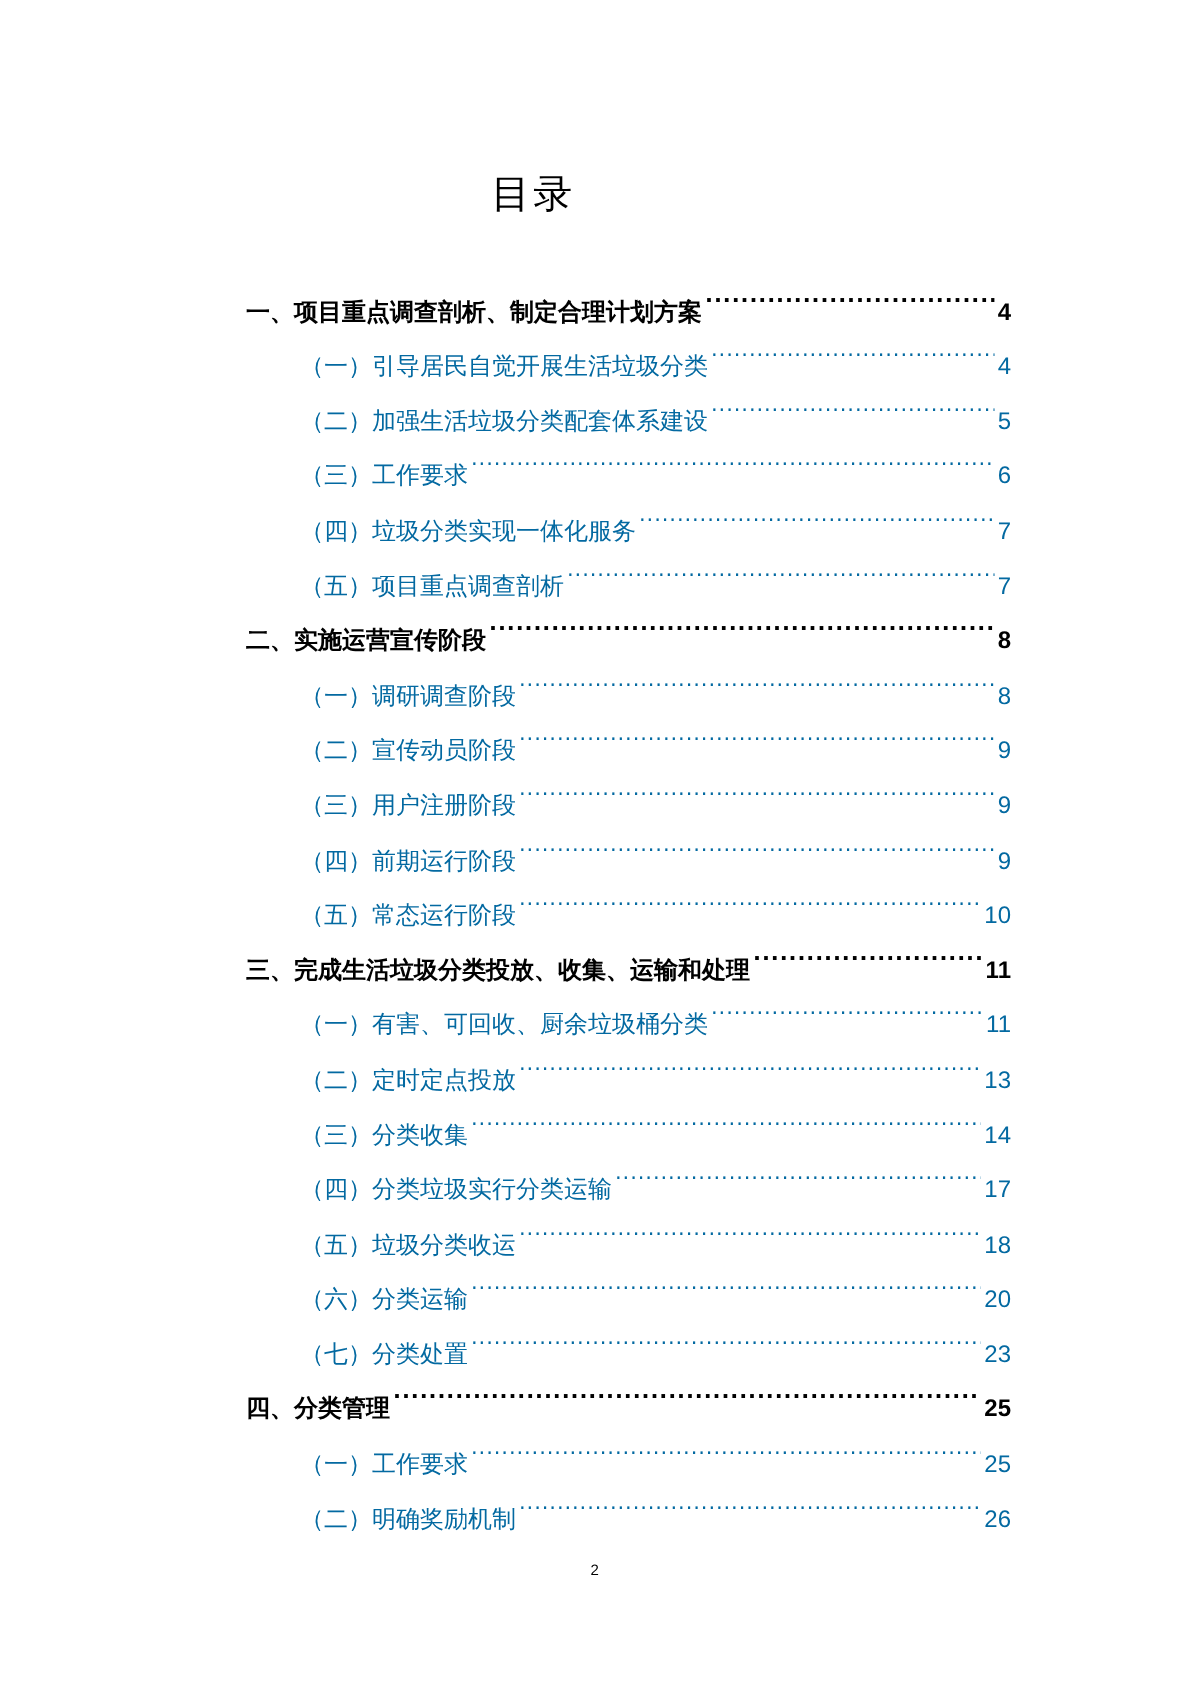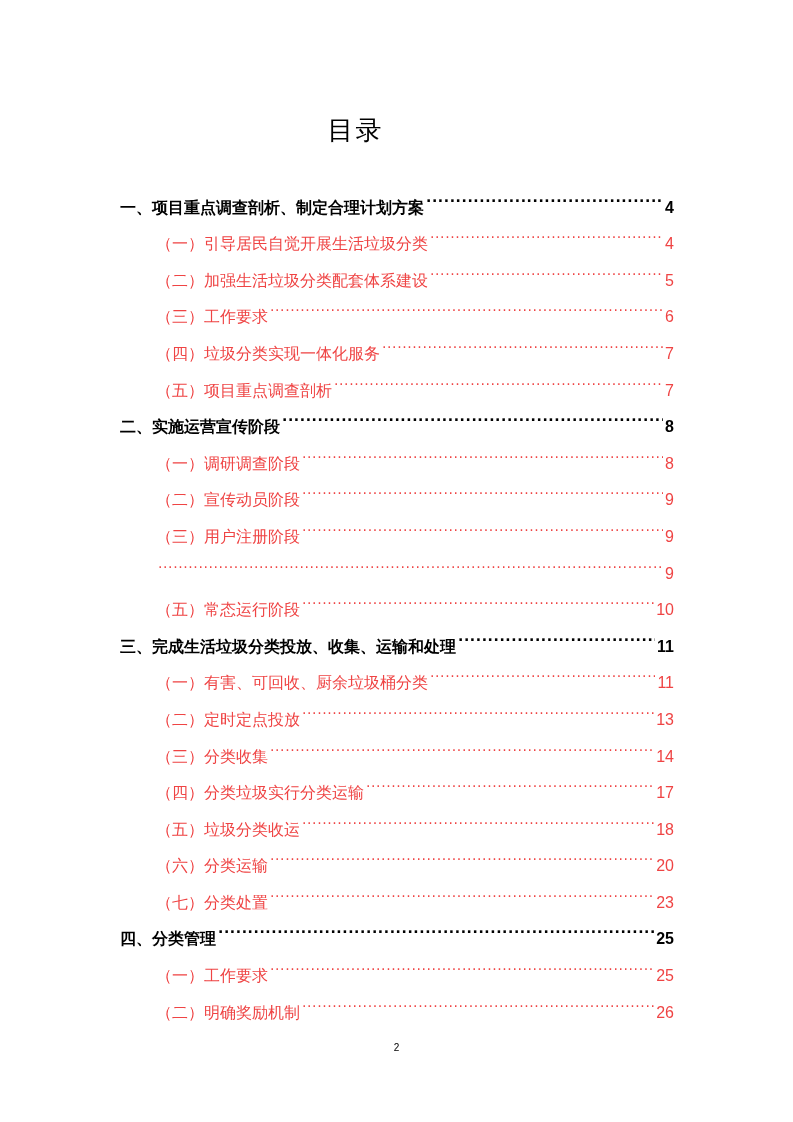--- a/index.html
+++ b/index.html
@@ -40,24 +40,25 @@
       line-height: 36.6px;
       white-space: nowrap;
     }
     .toc-row.level-1 {
       font-weight: bold;
       padding-left: 0;
     }
     .toc-row.level-2 {
       padding-left: 36px;
       font-weight: normal;
-      color: #ef4444;
+      color: #0369a1;
     }
     .toc-text {
       flex: 0 0 auto;
+      margin-left: 44px;
     }
     .toc-leader {
       flex: 1 1 auto;
       overflow: hidden;
       margin: 0 2px;
       position: relative;
       height: 36.6px;
     }
     .toc-leader::before {
       content: "................................................................................................................................................................................................................................";
@@ -135,20 +136,21 @@
       <span class="toc-text">（二）宣传动员阶段</span>
       <span class="toc-leader"></span>
       <span class="toc-page">9</span>
     </div>
     <div class="toc-row level-2">
       <span class="toc-text">（三）用户注册阶段</span>
       <span class="toc-leader"></span>
       <span class="toc-page">9</span>
     </div>
     <div class="toc-row level-2">
+      <span class="toc-text">（四）前期运行阶段</span>
       <span class="toc-leader"></span>
       <span class="toc-page">9</span>
     </div>
     <div class="toc-row level-2">
       <span class="toc-text">（五）常态运行阶段</span>
       <span class="toc-leader"></span>
       <span class="toc-page">10</span>
     </div>
     <div class="toc-row level-1">
       <span class="toc-text">三、完成生活垃圾分类投放、收集、运输和处理</span>

